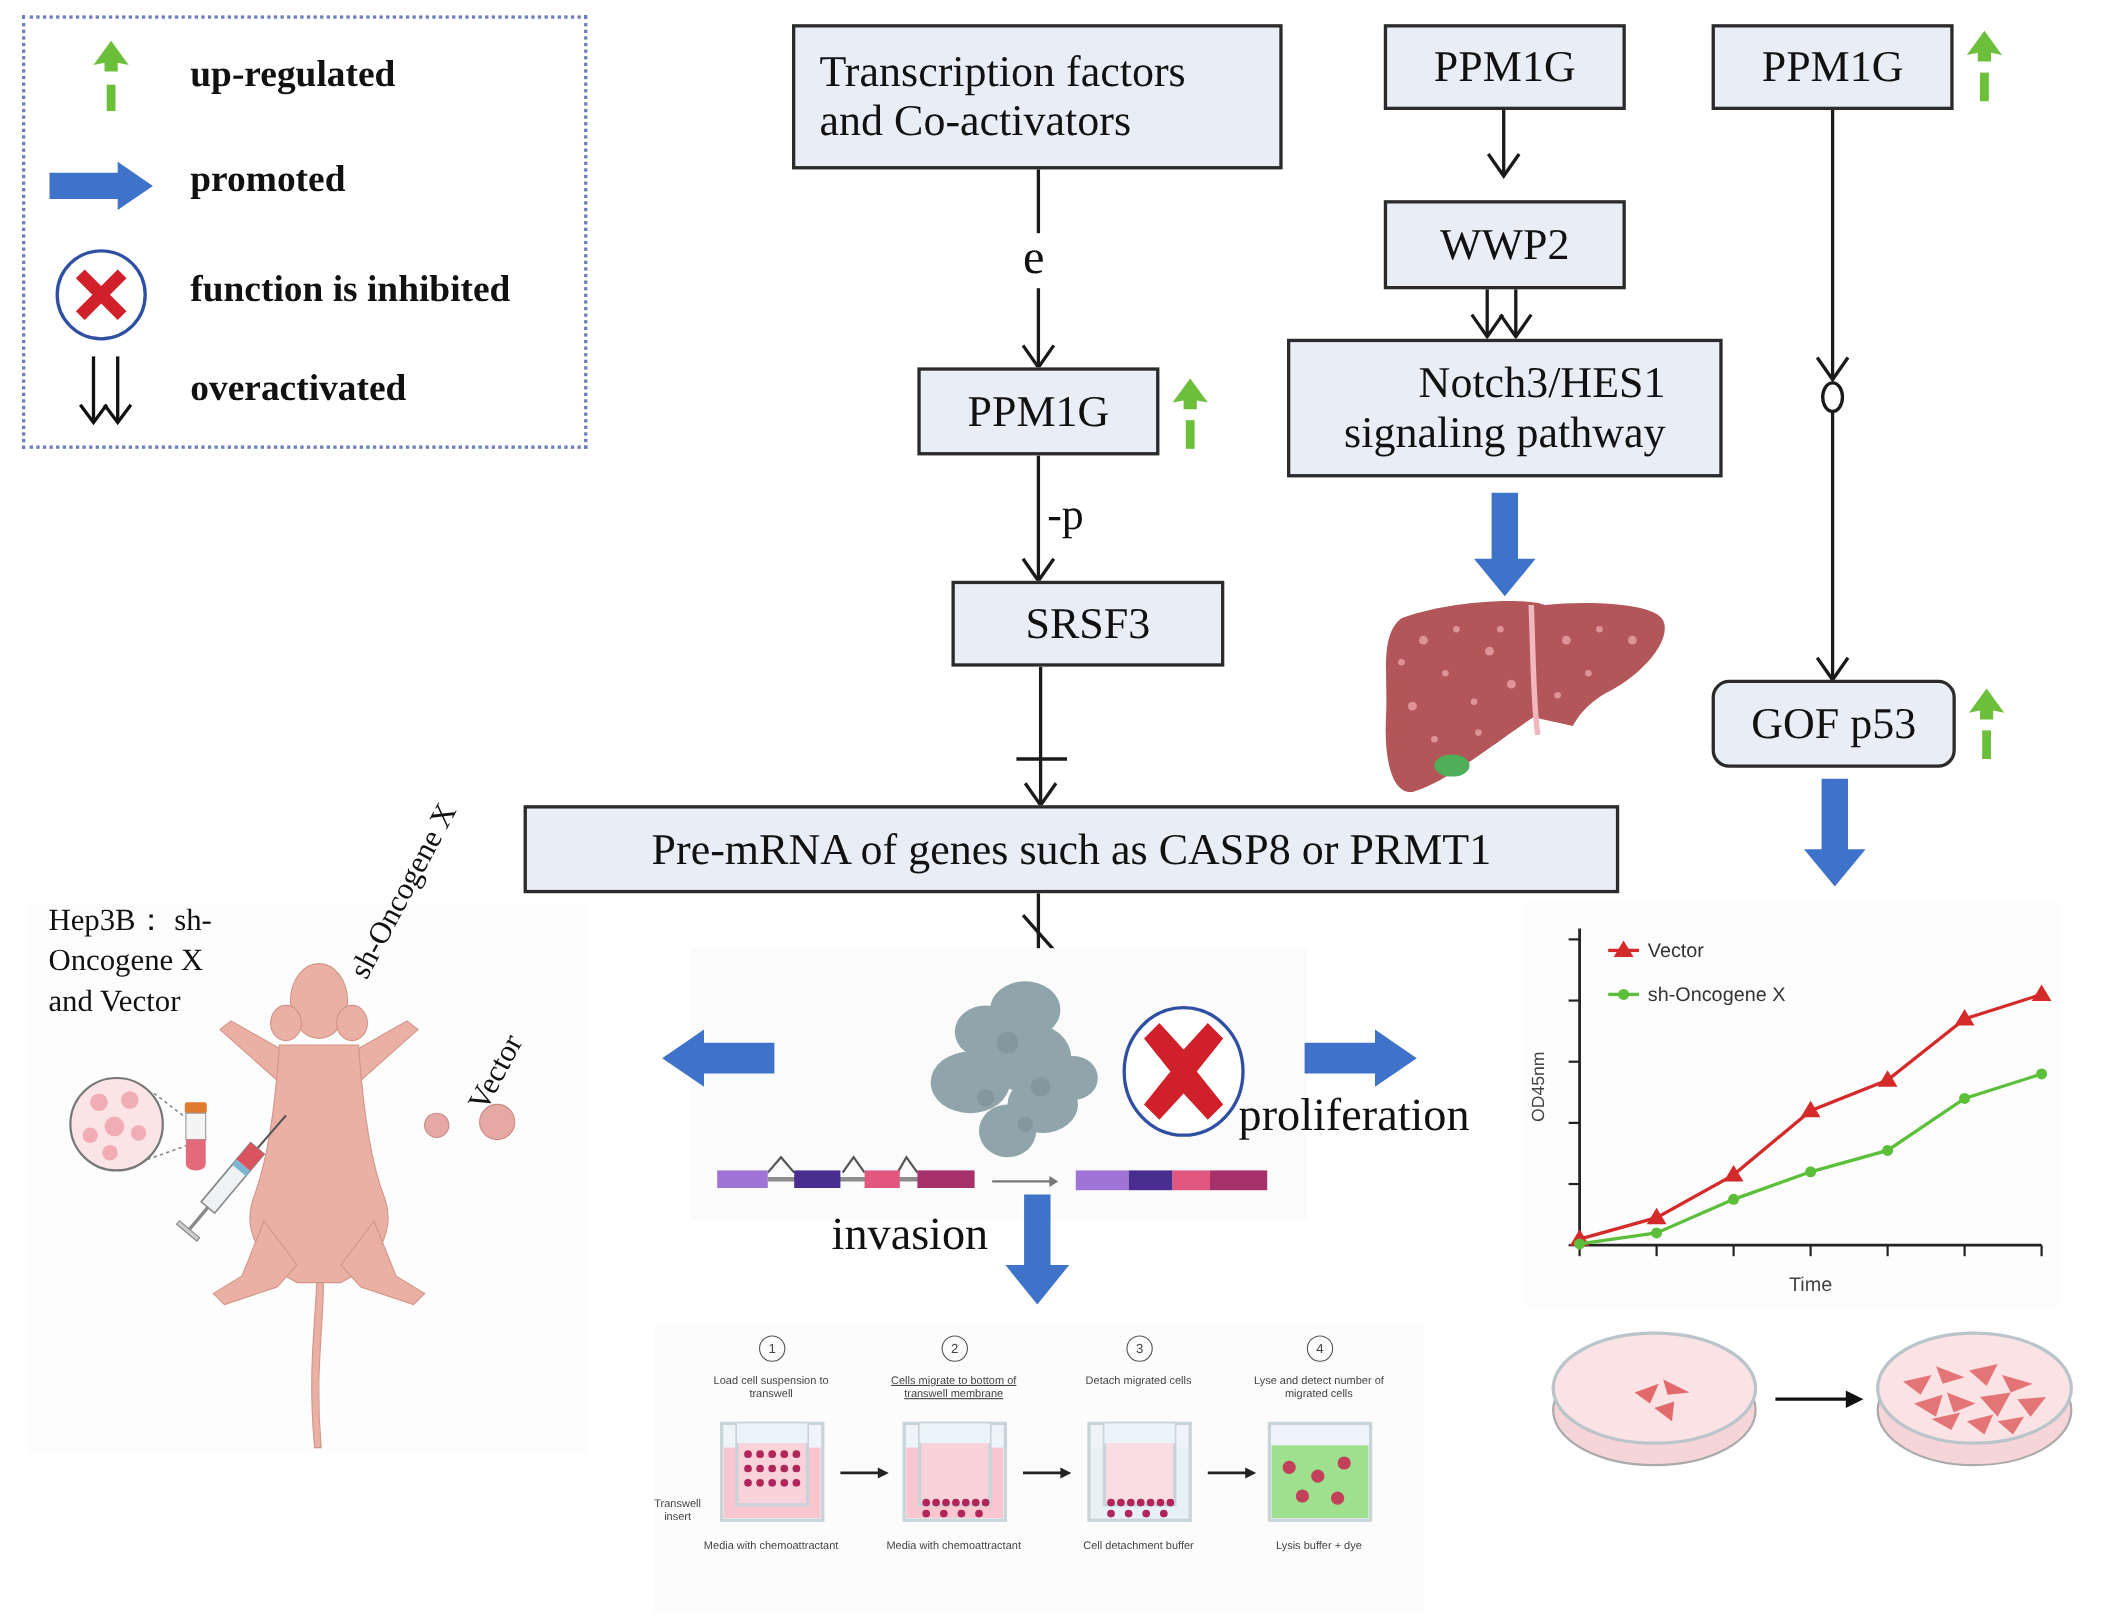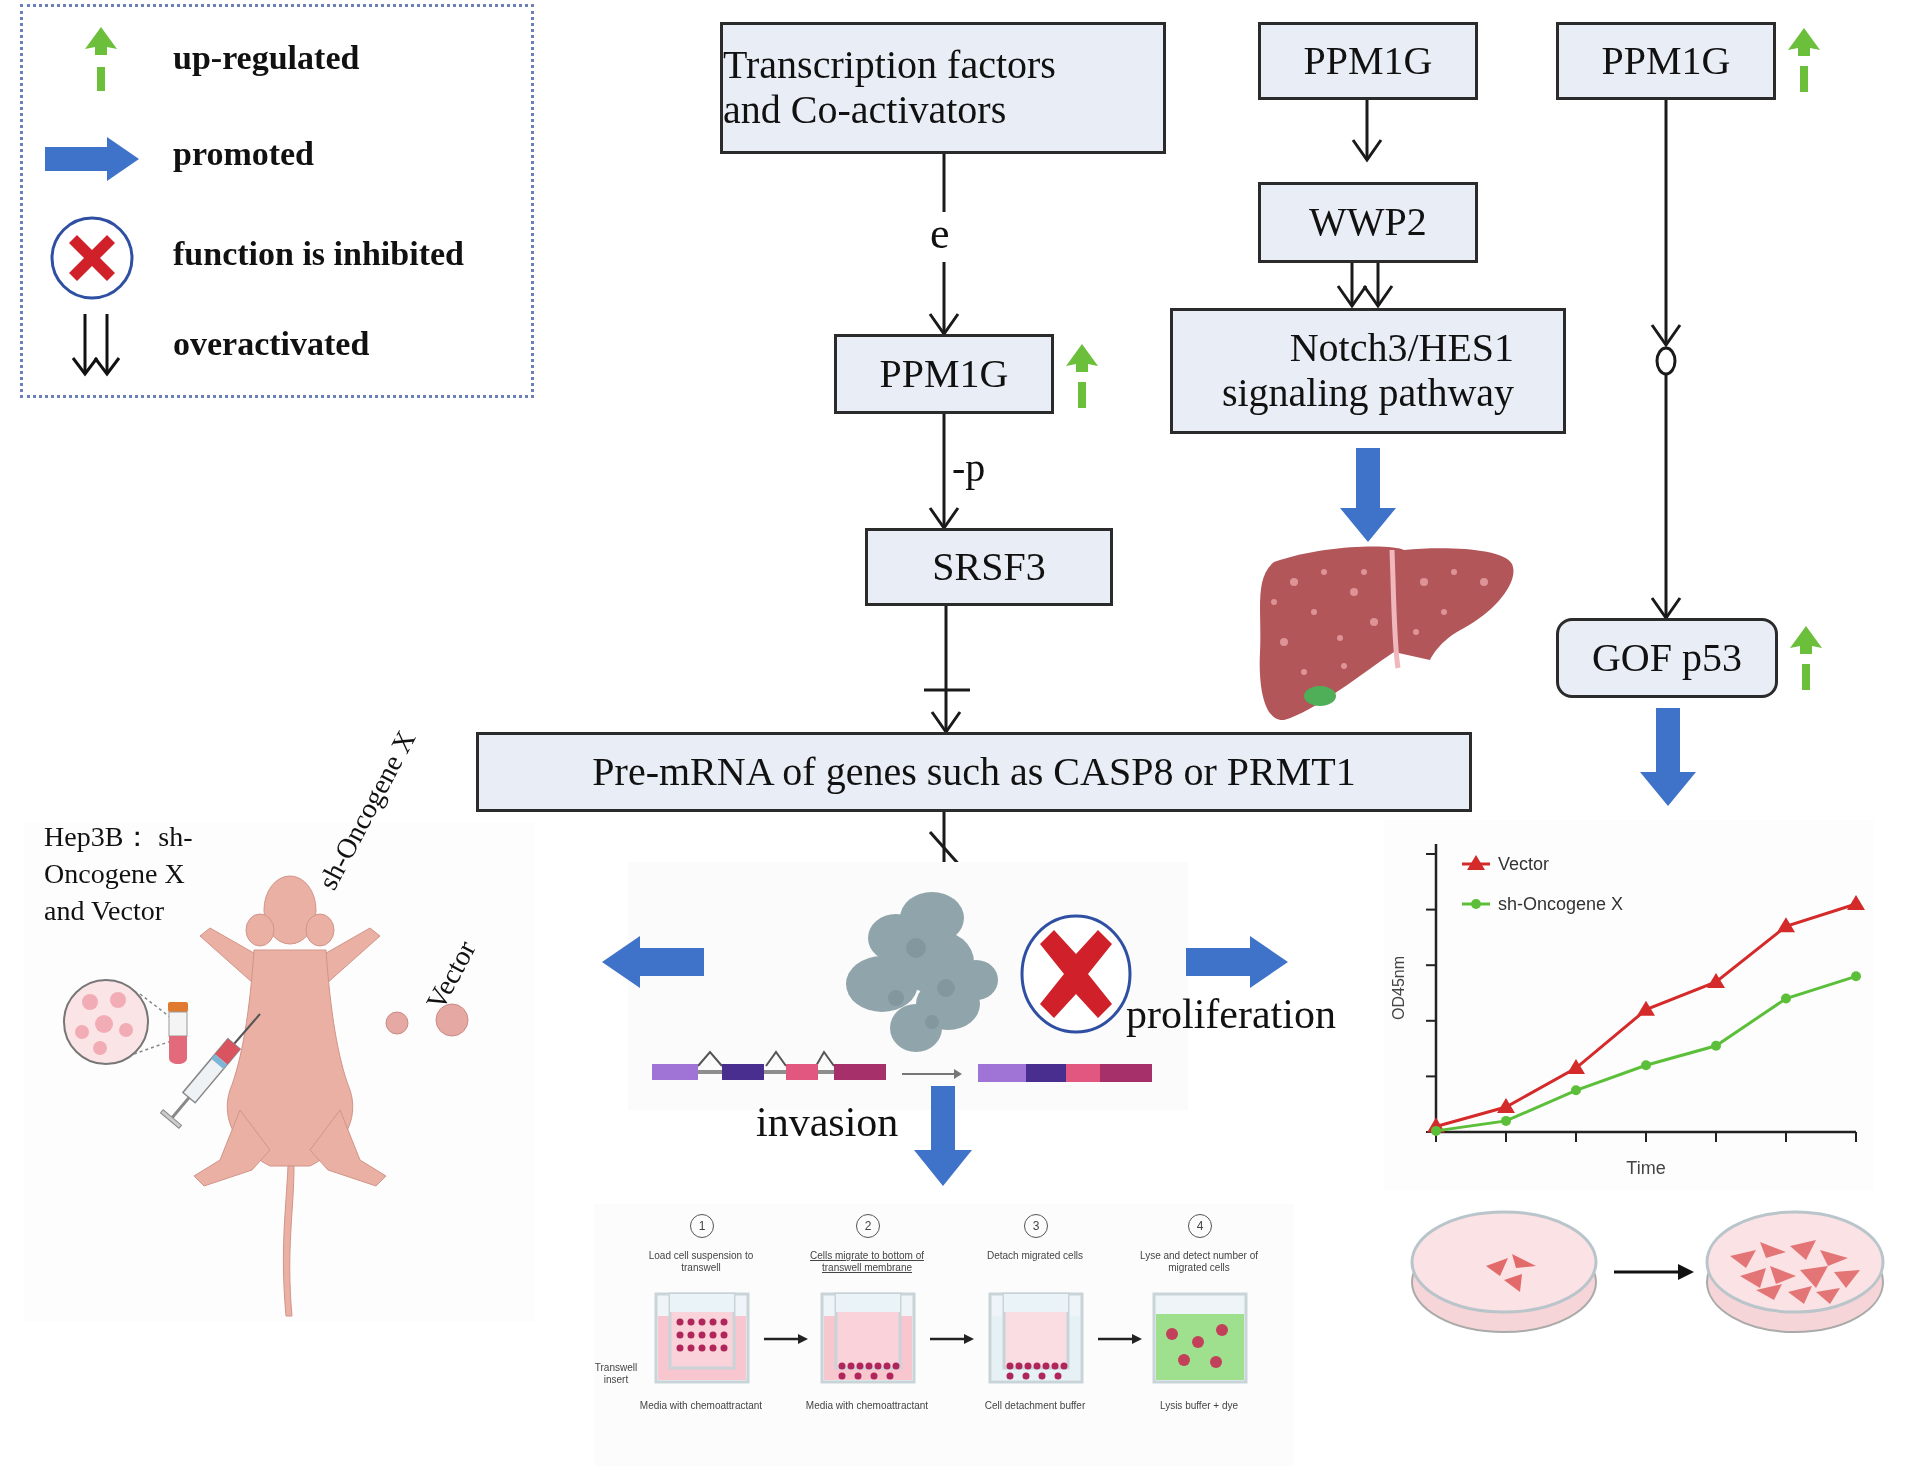--- a/index.html
+++ b/index.html
@@ -2,22 +2,22 @@
 <html><head>
 <meta charset="utf-8">
 <style>
   html, body { margin:0; padding:0; background:#ffffff; }
   body { width:1913px; height:1470px; position:relative; overflow:hidden;
          font-family:"Liberation Serif", "DejaVu Serif", serif; color:#111; }
   .abs { position:absolute; }
   .box { position:absolute; background:#e9edf5; border:3px solid #2b2b2b; box-sizing:border-box;
          display:flex; align-items:center; justify-content:center; text-align:right;
          font-size:40px; line-height:1.12; color:#111; }
-  .box.left { justify-content:flex-start; text-align:left; }
-  .legend { position:absolute; left:20px; top:4px; width:514px; height:394px; box-sizing:border-box;
+  .box.left { justify-content:flex-start; text-align:left; padding-left:22px; }
+  .legend { position:absolute; left:20px; top:14px; width:514px; height:394px; box-sizing:border-box;
             border:3px dotted #6b7fb8; background:#fff; }
   .legend .lbl { position:absolute; left:150px; font-weight:bold; font-size:34px; }
   .sans { font-family:"Liberation Sans", "DejaVu Sans", sans-serif; }
   svg { position:absolute; overflow:visible; }
   .step-title { position:absolute; font-family:"Liberation Sans","DejaVu Sans",sans-serif; font-size:10px; color:#444; text-align:center; width:130px; line-height:1.15; }
   .panel-bg { position:absolute; background:#fbfbfb; }
 </style>
 </head>
 <body>
 

